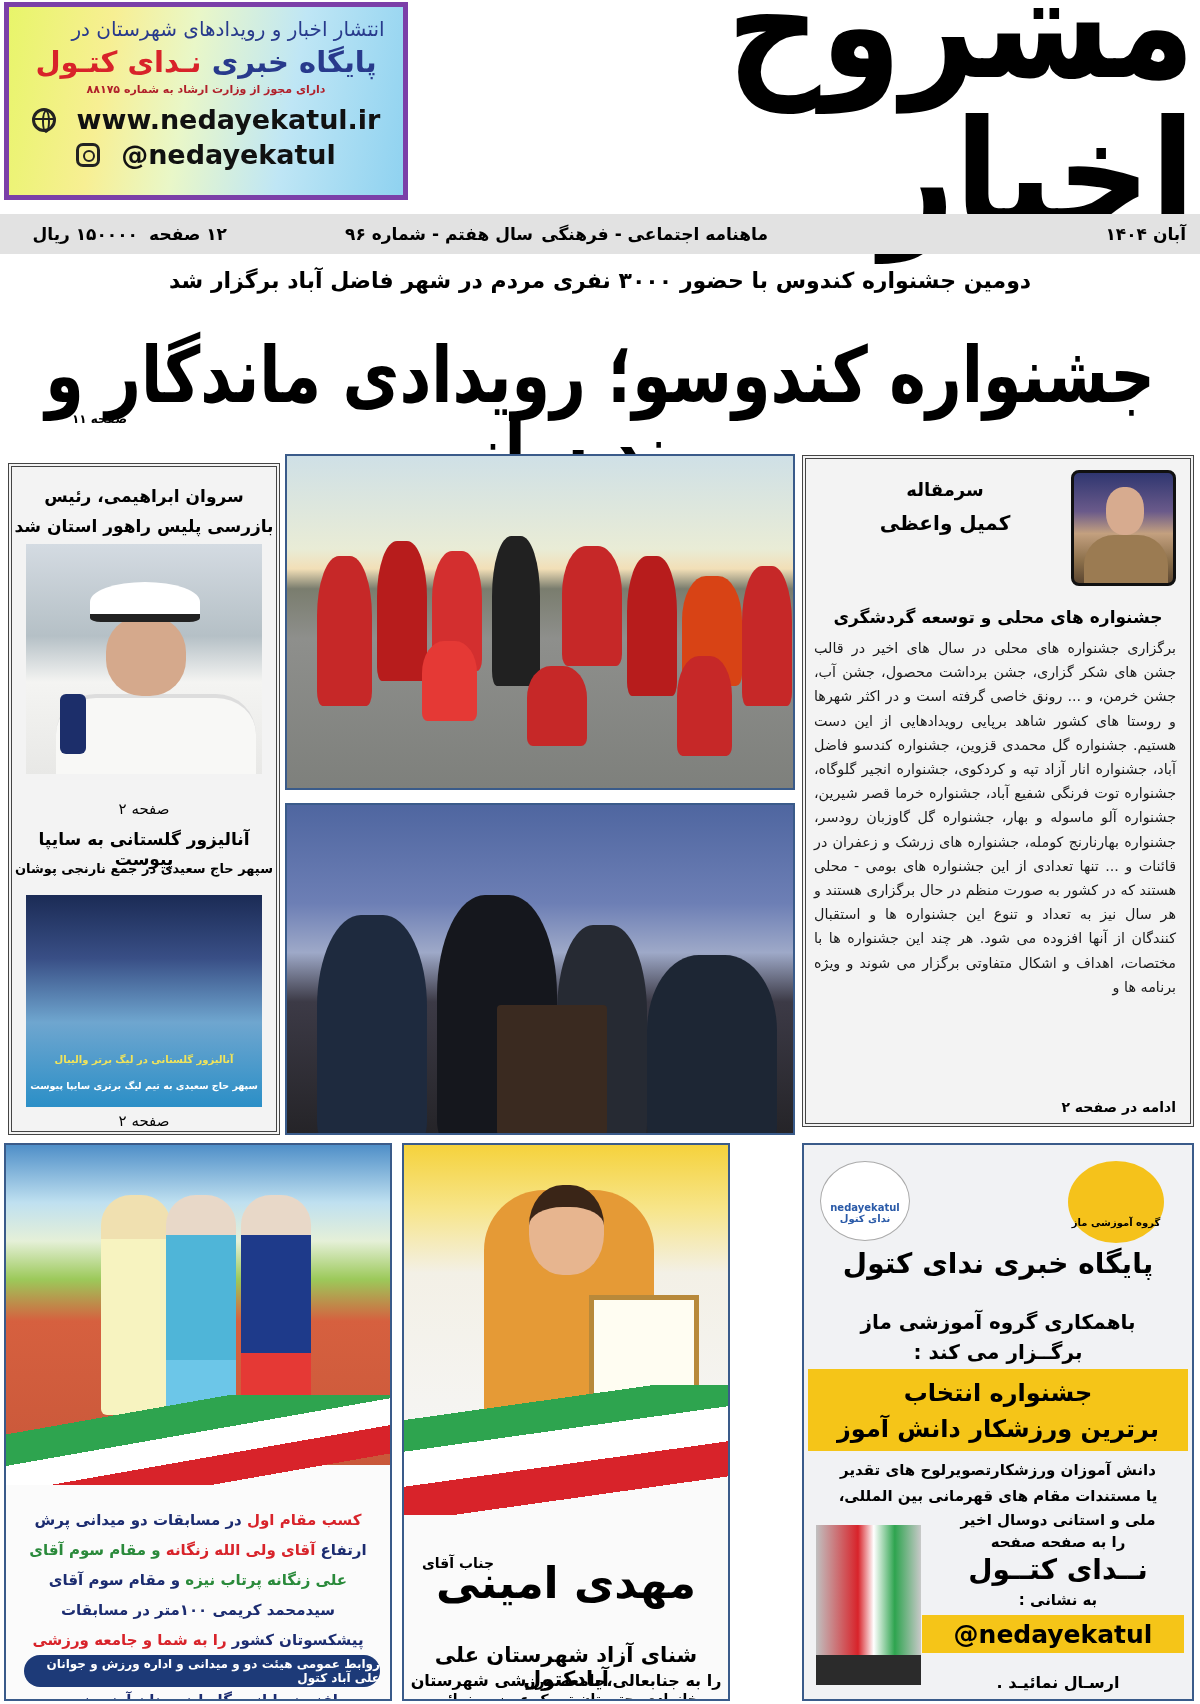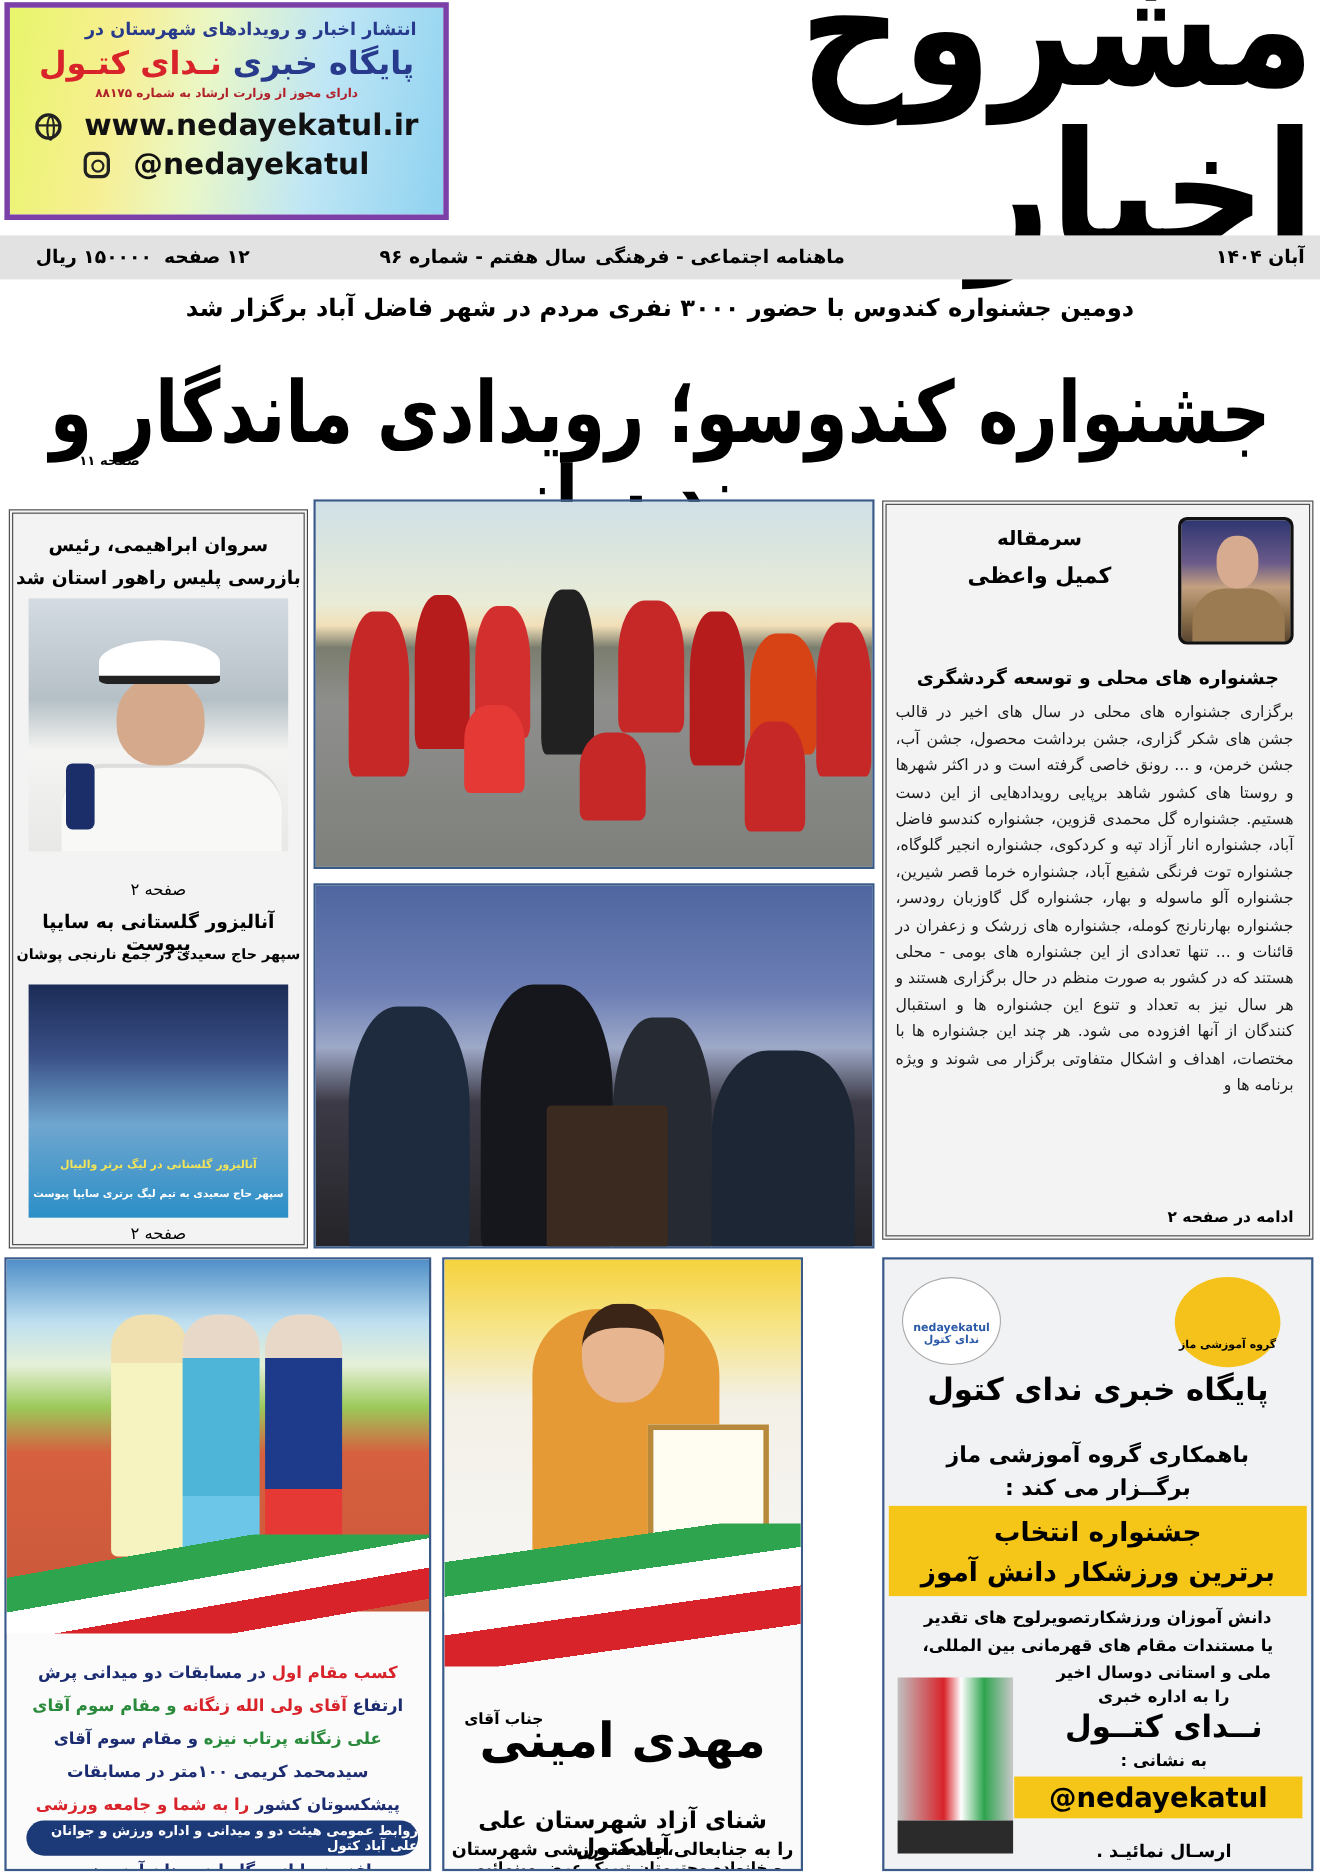--- a/index.html
+++ b/index.html
@@ -5,21 +5,21 @@
   * { box-sizing: border-box; margin: 0; padding: 0; }
   html, body { width: 1200px; height: 1704px; background: #ffffff; overflow: hidden; }
   body { position: relative; font-family: "DejaVu Sans", sans-serif; color: #000; direction: rtl; }
 
   .abs { position: absolute; }
 
   
   #top-ad { left: 4px; top: 2px; width: 404px; height: 198px; border: 5px solid #7b3fa8;
     background: linear-gradient(100deg, #e8f56a 0%, #f7ef93 25%, #e9f7c8 45%, #bfe6f5 70%, #8fd2f0 100%);
     text-align: center; direction: rtl; }
-  #top-ad .l1 { font-weight: bold; font-size: 16px; color: #283a8c; margin-top: 10px; margin-left: 44px; }
+  #top-ad .l1 { font-weight: normal; font-size: 20px; color: #283a8c; margin-top: 10px; margin-left: 44px; }
   #top-ad .l2 { font-weight: bold; font-size: 29px; margin-top: 4px; }
   #top-ad .l2 .blue { color: #283a8c; }
   #top-ad .l2 .red { color: #d8232a; }
   #top-ad .l3 { font-size: 11px; font-weight: bold; color: #b0202a; margin-top: 4px; }
   #top-ad .url { direction: ltr; font-family: "DejaVu Sans", sans-serif; font-weight: bold; font-size: 27px;
     display: flex; align-items: center; justify-content: center; gap: 21px; margin-top: 8px; color: #111; }
   #top-ad .url .ic { width: 24px; height: 24px; border: 3px solid #222; border-radius: 50%; position: relative; }
   #top-ad .url .ic.globe::before { content: ""; position: absolute; left: 7px; top: -1px; width: 4px; height: 19px; border: 2px solid #222; border-radius: 50%; }
   #top-ad .url .ic.globe::after { content: ""; position: absolute; left: -1px; top: 7px; width: 20px; height: 0; border-top: 2px solid #222; }
   #top-ad .url .ic.insta { border-radius: 7px; }
@@ -236,18 +236,18 @@
   <div class="yellow">
     <div>جشنواره انتخاب</div>
     <div>برترین ورزشکار دانش آموز</div>
   </div>
   <div class="t3">
     <div>دانش آموزان ورزشکارتصویرلوح های تقدیر</div>
     <div>یا مستندات مقام های قهرمانی بین المللی،</div>
   </div>
   <div class="trophy"></div>
   <div class="t4" style="top:366px;font-size:15px">ملی و استانی دوسال اخیر</div>
-  <div class="t4" style="top:388px;font-size:15px">را به اداره خبری</div>
+  <div class="t4" style="top:388px;font-size:15px">را به صفحه صفحه</div>
   <div class="t4" style="top:408px;font-size:28px">نــدای کتــول</div>
   <div class="t4" style="top:446px;font-size:15px">به نشانی :</div>
   <div class="handle">@nedayekatul</div>
   <div class="t4" style="top:528px;font-size:16px">ارسـال نمائیـد .</div>
 </div>
 
 </body></html>

